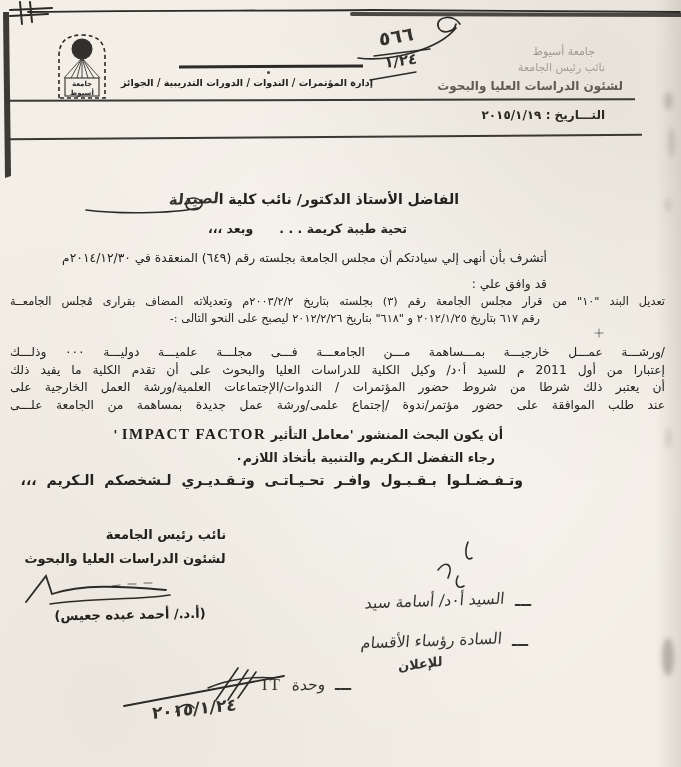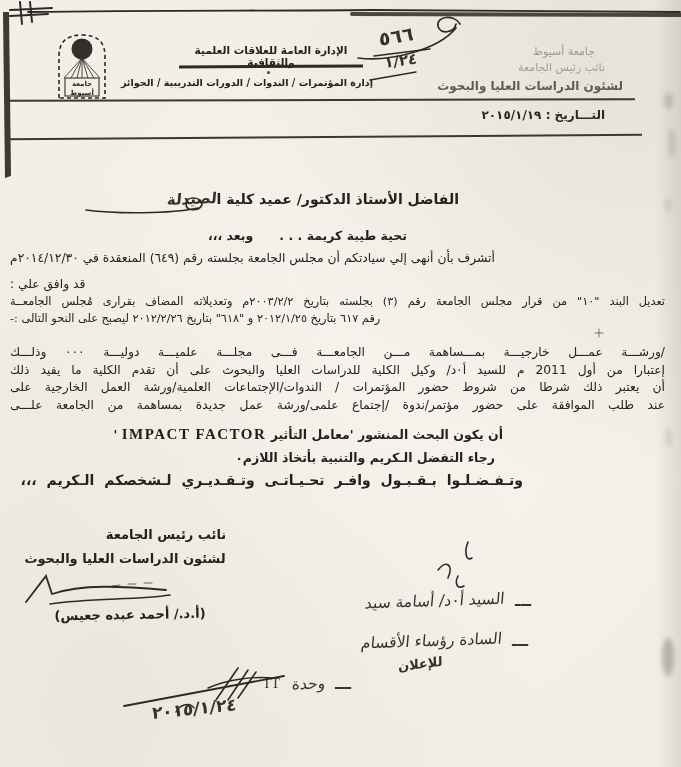--- a/index.html
+++ b/index.html
@@ -25,23 +25,23 @@
   .stamp-l1{right:86px;top:45px;font-size:11px;color:rgba(112,105,90,0.62);}
   .stamp-l2{right:76px;top:61px;font-size:11px;color:rgba(112,105,90,0.58);}
   .stamp-l3{right:58px;top:79px;font-size:12px;color:rgba(72,67,56,0.85);font-weight:bold;}
   .date-line{right:76px;top:108px;font-size:12px;font-weight:bold;color:#2b2922;}
   .hand{color:#34322c;transform-origin:left top;}
   .ref-num{left:378px;top:28px;font-size:19px;transform:rotate(-10deg) skewX(-5deg);font-weight:bold;}
   .ref-date{left:384px;top:54px;font-size:15px;transform:rotate(-8deg) skewX(-5deg);font-weight:bold;}
   
   .salutation{right:222px;top:190px;font-size:14px;font-weight:bold;white-space:nowrap;}
   .salut-hand{font-weight:bold;font-size:15px;color:#33312b;display:inline-block;transform:rotate(-2deg) skewX(-7deg);}
-  .greeting{right:274px;top:221px;font-size:12.5px;white-space:pre;font-weight:bold;margin-top:7px;}
+  .greeting{right:274px;top:221px;font-size:12.5px;white-space:pre;font-weight:bold;}
   .body-block{left:10px;top:250px;width:655px;}
-  .bl{direction:rtl;font-size:12.3px;line-height:16px;margin-bottom:1.5px;text-align:left;}
+  .bl{direction:rtl;font-size:12.3px;line-height:16px;margin-bottom:1.5px;text-align:right;}
   .jl{text-align:justify;text-align-last:justify;}
   .ind{padding-right:118px;}
   .sm{font-size:11.3px;}
   .l0{margin-bottom:10px;}
   .l3{padding-right:125px;margin-bottom:17px;}
   .impact-line{right:178px;top:426px;font-size:12.5px;font-weight:bold;white-space:nowrap;}
   .impact-en{font-family:"Liberation Serif","DejaVu Serif",serif;font-weight:bold;font-size:15px;letter-spacing:1.5px;color:#1f1d19;}
   .request-line{right:186px;top:450px;font-size:12.5px;font-weight:bold;}
   .closing-line{right:158px;top:472px;font-size:14px;word-spacing:5px;letter-spacing:0.4px;font-weight:bold;}
   
@@ -49,21 +49,21 @@
   .sig-t2{left:24px;top:551px;width:202px;font-size:13px;font-weight:bold;text-align:center;}
   .sig-name{left:30px;top:607px;width:200px;font-size:13px;font-weight:bold;text-align:center;transform:rotate(-1deg);}
   
   .dist-item{display:flex;direction:rtl;gap:10px;align-items:center;font-size:15.5px;white-space:nowrap;}
   .dist-item .txt{transform:rotate(-2deg) skewX(-7deg);}
   .dist-dash{font-weight:bold;}
   .d1{right:150px;top:592px;}
   .d2{right:153px;top:632px;}
   .d2note{right:238px;top:659px;font-size:13px;transform:rotate(-7deg) skewX(-6deg);font-weight:bold;}
   .d3{right:330px;top:675px;}
-  .it-latin{font-family:"Liberation Serif","DejaVu Serif",serif;font-size:14px;letter-spacing:2px;margin-left:8px;}
+  .it-latin{font-family:"Liberation Serif","DejaVu Serif",serif;font-size:17px;letter-spacing:2px;margin-left:8px;}
   .date-note{left:152px;top:703px;font-size:17px;transform:rotate(-6deg) skewX(-6deg);font-weight:bold;}
   
   .stroke{stroke:#2b2a26;fill:none;stroke-linecap:round;}
   .smudge{position:absolute;background:#6b655a;border-radius:50%;filter:blur(2.5px);}
   .right-shadow{right:0;top:0;width:26px;height:767px;background:linear-gradient(to left,rgba(105,98,85,0.16),rgba(105,98,85,0) 100%);}
 </style>
 </head>
 <body>
 
 <div class="page">
@@ -98,21 +98,20 @@
       <line x1="30" y1="32" x2="30" y2="52"></line>
       <line x1="30" y1="32" x2="36" y2="52"></line>
       <line x1="30" y1="32" x2="42" y2="52"></line>
       <line x1="30" y1="32" x2="48" y2="52"></line>
     </g>
     <rect x="13" y="52" width="34" height="18" fill="none" stroke="#32302c" stroke-width="1.1"></rect>
     <text x="30" y="60" text-anchor="middle" font-size="7" fill="#2a2927" font-weight="bold">جامعة</text>
     <text x="30" y="68.5" text-anchor="middle" font-size="7" fill="#2a2927" font-weight="bold">أسيوط</text>
   </svg>
 
-  <div class="abs rtl dept1">الإدارة العامة للعلاقات العلمية والثقافية</div>
   <div class="abs dept-div"></div>
   <div class="abs dept-dot"></div>
   <div class="abs rtl dept2">إدارة المؤتمرات / الندوات / الدورات التدريبية / الجوائز</div>
 
   <svg class="abs" style="left:350px;top:14px;width:118px;height:68px;">
     <path class="stroke" d="M110,10 C104,0 86,2 88,12 C90,21 104,19 106,10 M106,14 C88,36 40,48 8,44" stroke-width="1.7"></path>
     <path class="stroke" d="M24,42 L80,35" stroke-width="1.5"></path>
     <path class="stroke" d="M20,66 L66,58" stroke-width="1.5"></path>
   </svg>
   <div class="abs hand ref-num">٥٦٦</div>
@@ -120,21 +119,21 @@
 
   <div class="abs rtl stamp-l1">جامعة أسيوط</div>
   <div class="abs rtl stamp-l2">نائب رئيس الجامعة</div>
   <div class="abs rtl stamp-l3">لشئون الدراسات العليا والبحوث</div>
 
   <div class="abs rule rule1"></div>
   <div class="abs rtl date-line">التـــاريخ : ٢٠١٥/١/١٩</div>
   <div class="abs rule rule2"></div>
 
   <div class="abs rtl salutation">
-    <span>الفاضل الأستاذ الدكتور/ عميد كلية ا</span><span class="salut-hand">لصيدلة</span>
+    <span>الفاضل الأستاذ الدكتور/ نائب كلية ا</span><span class="salut-hand">لصيدلة</span>
   </div>
   <svg class="abs" style="left:80px;top:196px;width:130px;height:26px;">
     <path class="stroke" d="M122,8 C120,0 106,0 106,8 C106,15 118,16 122,9 M118,12 C90,18 36,18 6,14" stroke-width="1.6"></path>
   </svg>
   <div class="abs rtl greeting">تحية طيبة كريمة . . .      وبعد ،،،</div>
 
   <div class="abs body-block">
     <div class="bl ind l0">أتشرف بأن أنهى إلي سيادتكم أن مجلس الجامعة بجلسته رقم (٦٤٩) المنعقدة في ٢٠١٤/١٢/٣٠م</div>
     <div class="bl ind">قد وافق علي :</div>
     <div class="bl sm jl">تعديل البند "١٠" من قرار مجلس الجامعة رقم (٣) بجلسته بتاريخ ٢٠٠٣/٢/٢م وتعديلاته المضاف بقرارى مُجلس الجامعــة</div>

